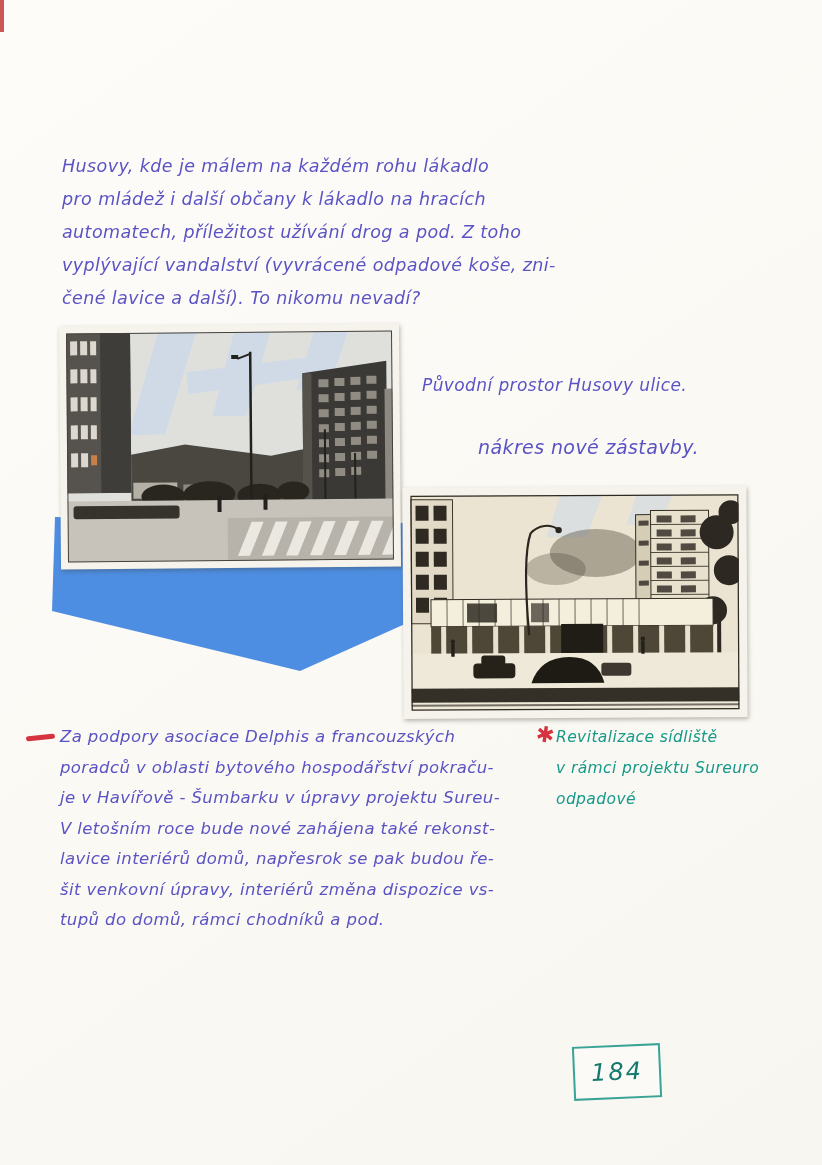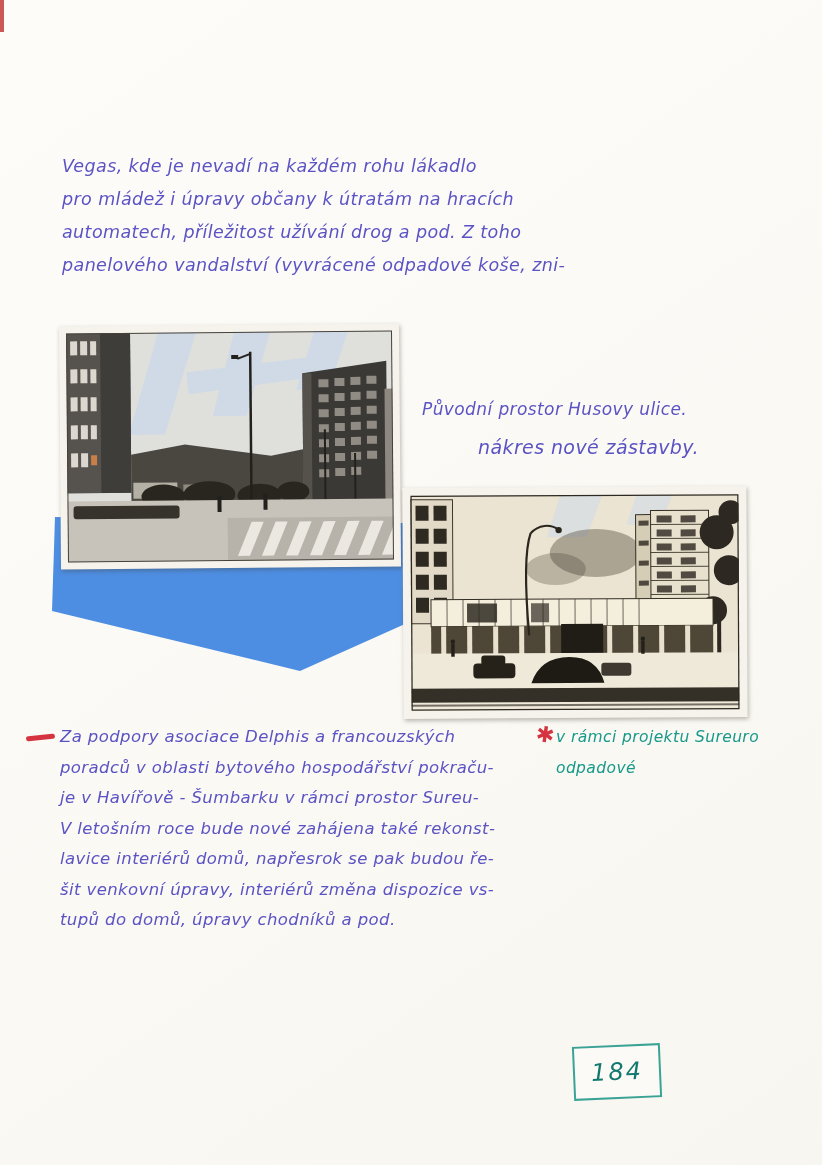--- a/index.html
+++ b/index.html
@@ -8,21 +8,21 @@
     background:linear-gradient(145deg,#fdfcf9 0%,#faf9f4 55%,#f7f6f0 100%);
     font-family:"DejaVu Sans",sans-serif;
   }
   .abs{position:absolute;}
   
   .hand{font-style:italic;letter-spacing:.4px;}
   .ink-blue{color:#5b53c4;}
   .ink-green{color:#17998a;}
   .para-top{left:62px;top:150px;width:490px;font-size:17.5px;line-height:33px;}
   .para-bottom{left:60px;top:722px;width:500px;font-size:16.5px;line-height:30.5px;}
-  .caption1{left:422px;top:375px;font-size:17px;margin-top:24px;}
+  .caption1{left:422px;top:375px;font-size:17px;}
   .caption2{left:478px;top:436px;font-size:19px;}
   .side-note{left:556px;top:722px;width:230px;font-size:15.5px;line-height:31px;}
   .hand-line{white-space:nowrap;}
   
   .dash-mark{left:26px;top:735px;width:29px;height:5px;background:#d5333f;border-radius:3px;transform:rotate(-6deg);}
   .asterisk-mark{left:536px;top:722px;font-size:22px;color:#d5333f;transform:rotate(8deg);font-style:normal;}
   .scan-artifact{left:0;top:0;width:4px;height:32px;background:#c23a3a;opacity:.85;}
   
   .photo{background:#f6f3ec;box-shadow:1px 2px 4px rgba(60,55,40,.35);}
   .photo1{left:60px;top:325px;width:340px;height:243px;padding:0;transform:rotate(-.5deg);z-index:2;}
@@ -38,24 +38,25 @@
     color:#13796e;font-size:24px;font-style:italic;letter-spacing:2px;
     background:rgba(255,255,255,.4);
   }
 </style>
 </head>
 <body>
 
 <div class="abs scan-artifact"></div>
 
 <div class="abs hand ink-blue para-top">
-  <div class="hand-line">Vegas, kde je nevadí na každém rohu lákadlo</div>
-  <div class="hand-line">pro mládež i úpravy občany k útratám na hracích</div>
+  <div class="hand-line">Husovy, kde je málem na každém rohu lákadlo</div>
+  <div class="hand-line">pro mládež i další občany k lákadlo na hracích</div>
   <div class="hand-line">automatech, příležitost užívání drog a pod. Z toho</div>
-  <div class="hand-line">panelového vandalství (vyvrácené odpadové koše, zni-</div>
+  <div class="hand-line">vyplývající vandalství (vyvrácené odpadové koše, zni-</div>
+  <div class="hand-line">čené lavice a další). To nikomu nevadí?</div>
 </div>
 
 <svg class="abs banner" width="366" height="166" viewBox="0 0 366 166">
   <polygon points="9,5 359,11 359,112 254,159 6,99" fill="#4e8ee2"></polygon>
 </svg>
 
 <div class="abs photo photo1">
   <svg width="326" height="229" viewBox="0 0 326 229">
     <rect width="326" height="229" fill="#dfe0dc"></rect>
 
@@ -286,28 +287,29 @@
     </g>
     <rect x="0" y="0" width="328" height="215" fill="none" stroke="#2e2a22" stroke-width="2.5"></rect>
   </svg>
 </div>
 
 <div class="abs dash-mark"></div>
 
 <div class="abs hand ink-blue para-bottom">
   <div class="hand-line">Za podpory asociace Delphis a francouzských</div>
   <div class="hand-line">poradců v oblasti bytového hospodářství pokraču-</div>
-  <div class="hand-line">je v Havířově - Šumbarku v rámci prostor Sureu-</div>
+  <div class="hand-line">je v Havířově - Šumbarku v úpravy projektu Sureu-</div>
   <div class="hand-line">V letošním roce bude nové zahájena také rekonst-</div>
   <div class="hand-line">lavice interiérů domů, napřesrok se pak budou ře-</div>
   <div class="hand-line">šit venkovní úpravy, interiérů změna dispozice vs-</div>
-  <div class="hand-line">tupů do domů, úpravy chodníků a pod.</div>
+  <div class="hand-line">tupů do domů, rámci chodníků a pod.</div>
 </div>
 
 <div class="abs asterisk-mark">✱</div>
 <div class="abs hand ink-green side-note">
+  <div class="hand-line">Revitalizace sídliště</div>
   <div class="hand-line">v rámci projektu Sureuro</div>
   <div class="hand-line">odpadové</div>
 </div>
 
 <div class="abs stamp">
   <span>184</span>
 </div>
 
 </body></html>

